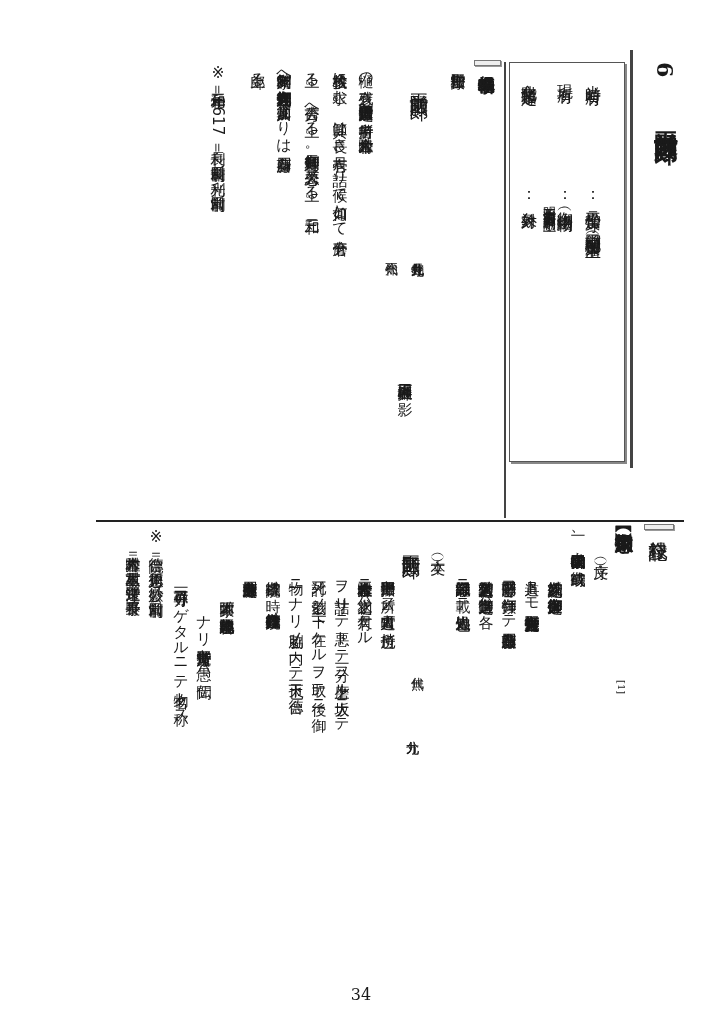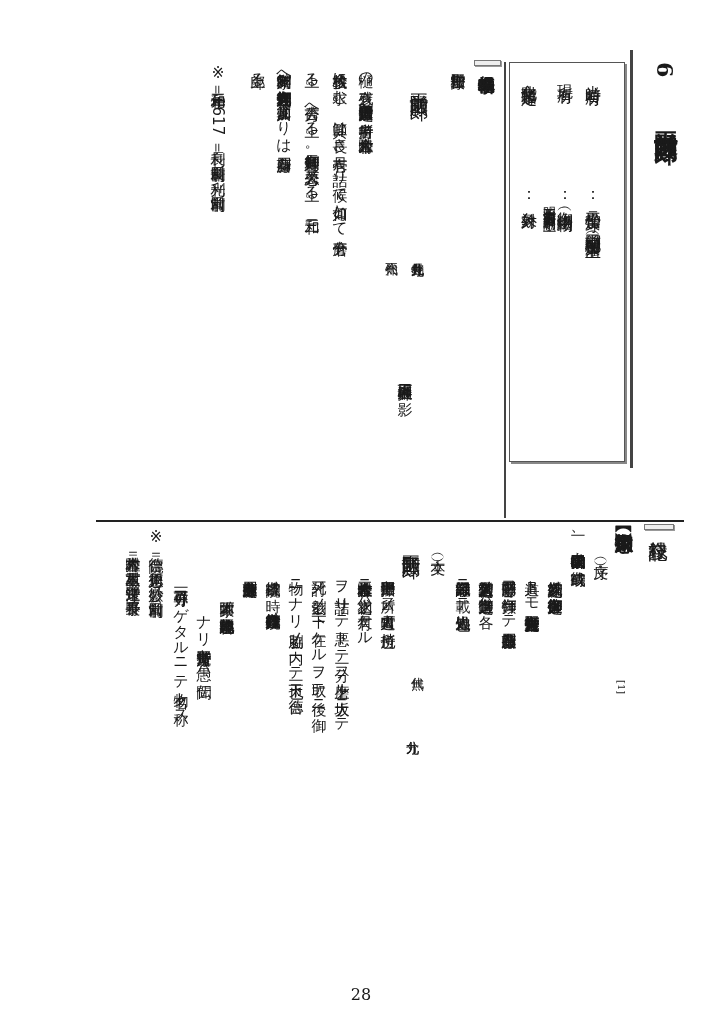--- a/index.html
+++ b/index.html
@@ -82,13 +82,13 @@
 <div class="v" style="left:263px; top:570px; font-size:15px;">院様御成ノ時　微妙院様御拝領自此</div>
 <div class="v" style="left:240px; top:570px; font-size:15px;">方新身藤四郎被上之</div>
 
 <div class="v" style="left:217px; top:590px; font-size:15px;">本阿弥家ノ説如此也常陸事不審</div>
 <div class="v" style="left:194px; top:605px; font-size:15px;">ナリ平野遠江守所持ト愚ハ聞伝</div>
 <div class="v" style="left:171px; top:580px; font-size:15px;">弥可尋一分アゲタルニテ名物ト称ス</div>
 
 <div class="v sans" style="left:146px; top:528px; font-size:15px;">※台徳院＝徳川秀忠　微妙公＝前田利常</div>
 <div class="v sans" style="left:123px; top:545px; font-size:15px;">木村常陸介＝木村重茲　平野遠江守＝平野長泰</div>
 
-<div class="pagenum">28</div>
+<div class="pagenum">34</div>
 
 </body></html>

